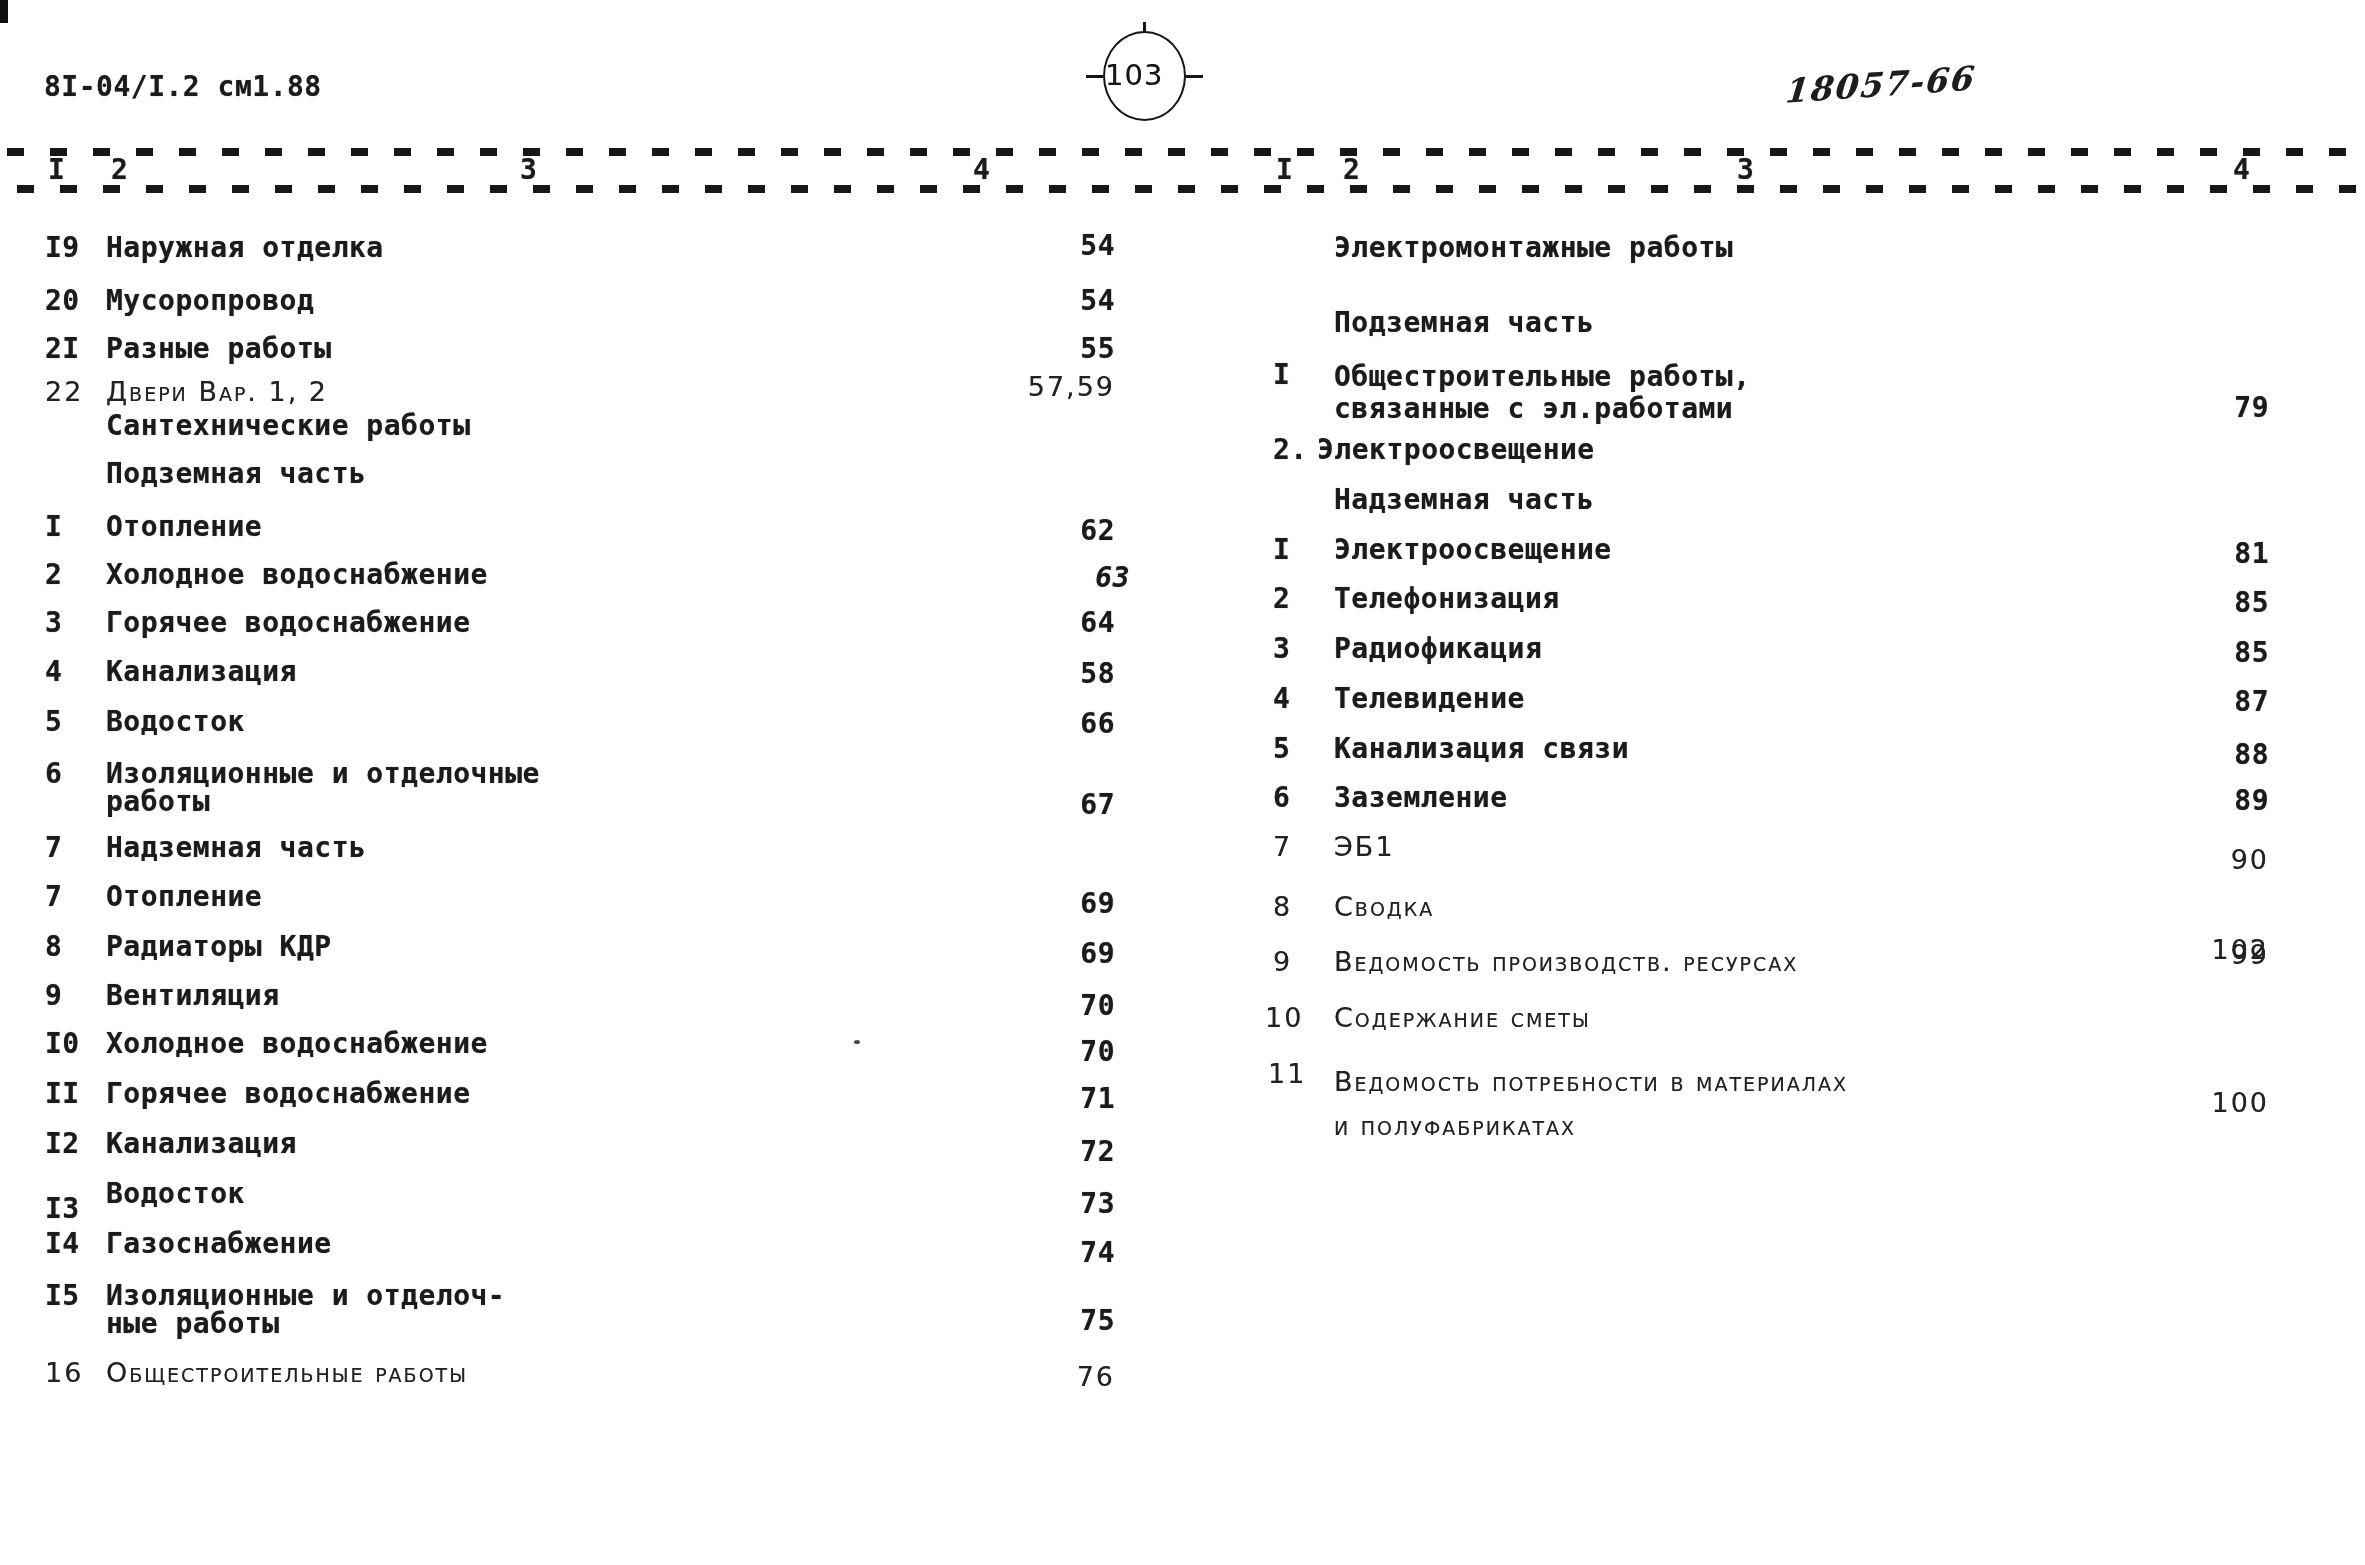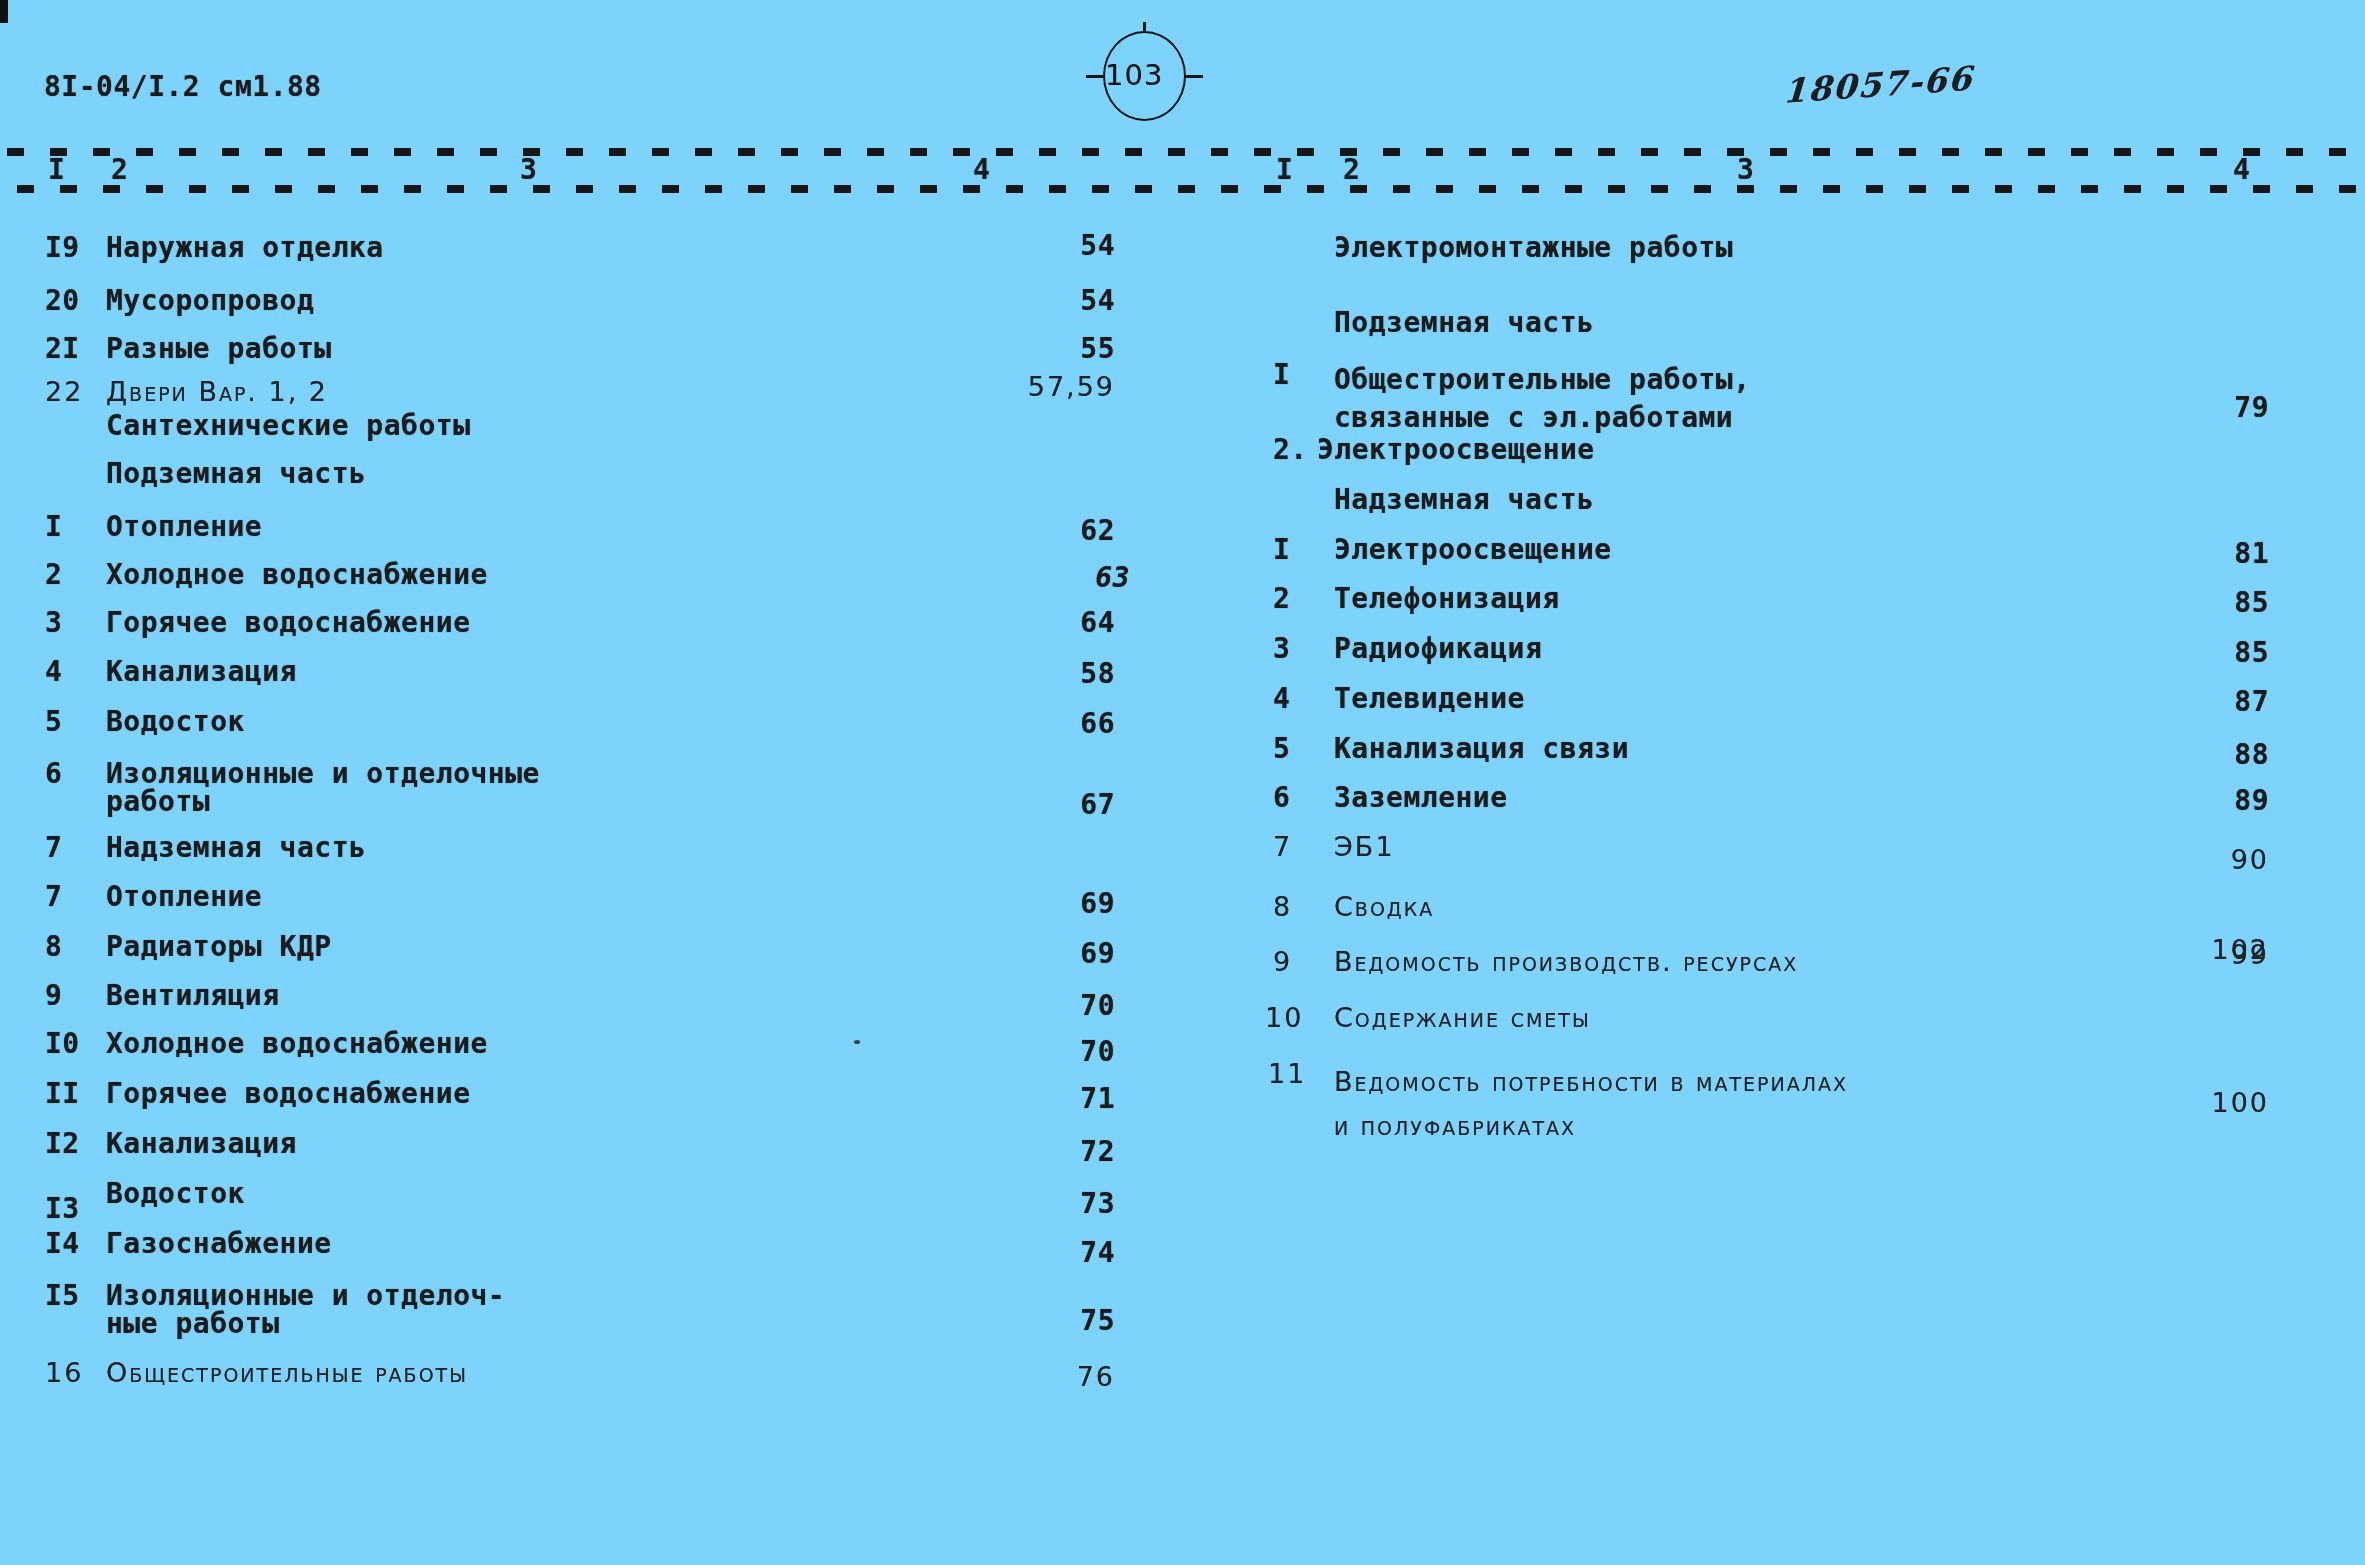--- a/index.html
+++ b/index.html
@@ -1,19 +1,19 @@
 <!DOCTYPE html>
 <html style="font-size:8px"><head>
 <meta charset="utf-8">
 <style>
   html, body { margin: 0; padding: 0; background: #777; }
   #page {
     position: relative;
     width: 2366px; height: 1565px;
-    background: #7dd3fc;
+    background: #ffffff;
     overflow: hidden;
     color: #1b1b1b;
   }
   .typed {
     font-family: "DejaVu Sans Mono", "Liberation Mono", monospace;
     font-weight: 700;
     font-size: 28px;
     letter-spacing: 0.5px;
     color: #1b1b1b;
     text-shadow: 0 0 1px rgba(20,20,20,.55);
@@ -176,21 +176,21 @@
 ные работы</div>
       <div class="cell typed page-num-left" style="left: 965px; top: 1307px;">75</div>
       <div class="cell hand" style="left: 45px; top: 1359px;">16</div>
       <div class="cell hand" style="left: 106px; top: 1359px;">Общестроительные работы</div>
       <div class="cell hand page-num-left" style="left: 965px; top: 1363px;">76</div>
     </div>
   <div id="right-col">
       <div class="cell typed" style="left: 1334px; top: 234px;">Электромонтажные работы</div>
       <div class="cell typed" style="left: 1334px; top: 309px;">Подземная часть</div>
       <div class="cell typed" style="left: 1273px; top: 361px;">I</div>
-      <div class="cell typed" style="left: 1334px; top: 361px; line-height: 38px;">Общестроительные работы,
+      <div class="cell typed" style="left: 1334px; top: 361px; line-height: 32px;">Общестроительные работы,
 связанные с эл.работами</div>
       <div class="cell typed page-num-right" style="left: 2119px; top: 394px;">79</div>
       <div class="cell typed" style="left: 1273px; top: 436px;">2.</div>
       <div class="cell typed" style="left: 1317px; top: 436px;">Электроосвещение</div>
       <div class="cell typed" style="left: 1334px; top: 486px;">Надземная часть</div>
       <div class="cell typed" style="left: 1273px; top: 536px;">I</div>
       <div class="cell typed" style="left: 1334px; top: 536px;">Электроосвещение</div>
       <div class="cell typed page-num-right" style="left: 2119px; top: 540px;">81</div>
       <div class="cell typed" style="left: 1273px; top: 585px;">2</div>
       <div class="cell typed" style="left: 1334px; top: 585px;">Телефонизация</div>

